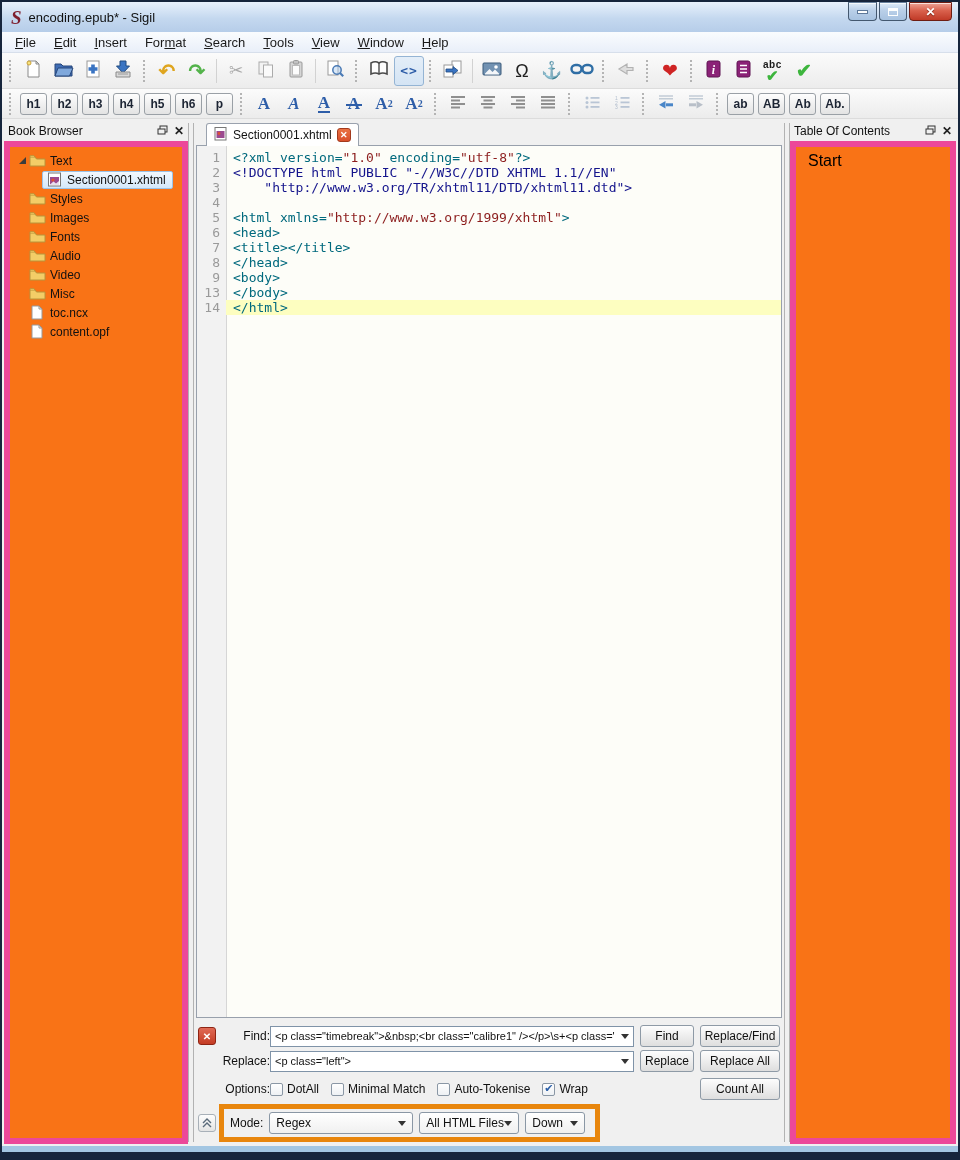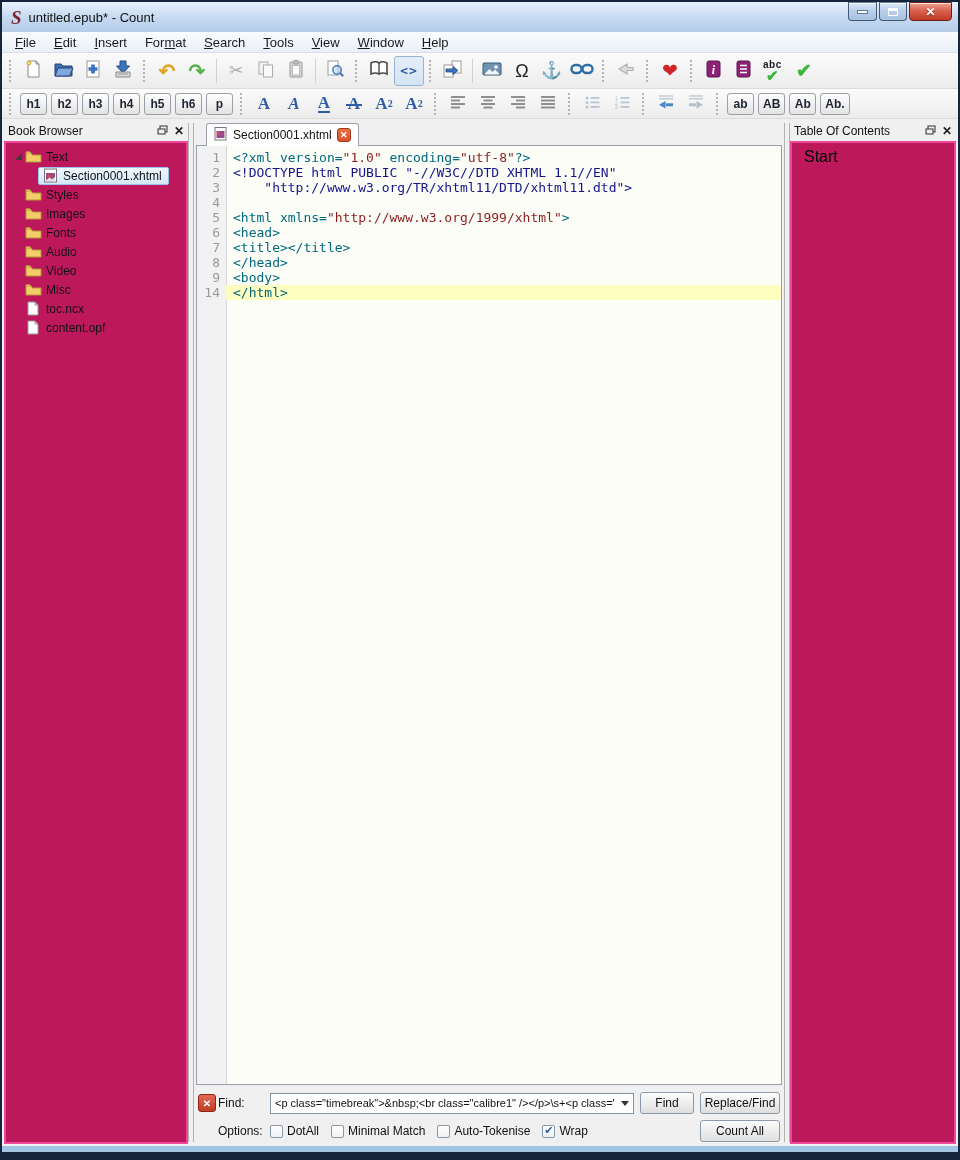--- a/index.html
+++ b/index.html
@@ -66,21 +66,21 @@
   .sub2 { font-size:10px; font-weight:bold; color:#2d5da8; vertical-align:sub; font-family:"Liberation Serif",serif;}
   .sup2 { font-size:10px; font-weight:bold; color:#2d5da8; vertical-align:super; font-family:"Liberation Serif",serif;}
   .dim { opacity:.55; }
 
   
   .main { flex:1; display:flex; padding:2px; min-height:0; }
   .panel { display:flex; flex-direction:column; min-height:0; }
   .panel-hdr { height:20px; flex:none; display:flex; align-items:center; font-size:12px; color:#111; padding:0 4px; }
   .panel-hdr .ph-icons { margin-left:auto; display:flex; gap:6px; align-items:center; }
   .ph-x { font-size:12px; font-weight:bold; color:#222; line-height:1; }
-  .panel-body { flex:1; background:#be185d; border:2px solid #ec4899; overflow:hidden; }
+  .panel-body { flex:1; background:#f97316; border:6px solid #ec4899; overflow:hidden; }
   .left  { width:184px; flex:none; }
   .right { width:166px; flex:none; }
   .splitter { width:6px; flex:none; background:#f0f0f0;
     border-left:1px solid #b2b2b2; border-right:1px solid #b2b2b2; margin:2px 0; }
 
   
   .tree { padding:4px 2px; font-size:12px; color:#111; }
   .trow { height:19px; display:flex; align-items:center; padding-left:4px; }
   .twist { width:12px; flex:none; display:flex; align-items:center; justify-content:center; }
   .tico { width:18px; flex:none; display:flex; align-items:center; justify-content:center; }
@@ -106,21 +106,21 @@
   .ct { flex:1; padding-left:7px; white-space:pre; color:#111; }
   .cl.cur .ct { background:#fdfec0; }
   .g { color:#00697d; } .d { color:#14148c; } .v { color:#8c1d1d; } .e { color:#8f1d8f; }
 
   
   .findpanel { flex:none; background:#f0f0f0; padding:4px 2px 2px 2px; font-size:12px; color:#111; }
   .frow { display:flex; align-items:center; margin-top:3px; }
   .fclose { width:18px; height:18px; flex:none; margin-right:2px; border-radius:3px;
     background:linear-gradient(#e06a55,#c43c24); border:1px solid #8e2413; color:#fff;
     display:flex; align-items:center; justify-content:center; font-size:10px; font-weight:bold; }
-  .flabel { width:52px; flex:none; text-align:left; }
+  .flabel { width:52px; flex:none; text-align:right; }
   .combo { flex:1; height:21px; border:1px solid #7f93a8; background:#fff; display:flex;
     align-items:center; padding:0 4px; overflow:hidden; }
   .combo .ctext { white-space:nowrap; overflow:hidden; flex:1; font-size:12px; }
   .caret { width:0; height:0; border-left:4px solid transparent; border-right:4px solid transparent;
     border-top:5px solid #333; margin-left:6px; flex:none; }
   .fbtn { height:22px; border:1px solid #8e9aa6; border-radius:3px;
     background:linear-gradient(#fdfdfd,#dedede); display:flex; align-items:center; justify-content:center;
     font-size:12px; color:#111; flex:none; }
   .fbtn.w1 { width:54px; margin-left:6px; }
   .fbtn.w2 { width:80px; margin-left:6px; }
@@ -154,21 +154,21 @@
   .grip { width:12px; height:12px; margin-left:6px; align-self:flex-end;
     background:repeating-linear-gradient(135deg,#b5b5b5 0 1px,transparent 1px 4px); }
 </style>
 </head>
 <body>
 
 <div class="win">
 
   <div class="titlebar">
     <span class="slogo">S</span>
-    <span class="wtitle">untitled.epub* - Count</span>
+    <span class="wtitle">encoding.epub* - Sigil</span>
     <div class="winbtns">
       <div class="wbtn min">
           <span class="minglyph"></span>
         </div>
       <div class="wbtn res">
           <span class="resglyph"></span>
         </div>
       <div class="wbtn close">
           <span class="xglyph">✕</span>
         </div>
@@ -609,36 +609,50 @@
             <span class="ct"><span class="g">&lt;title&gt;&lt;/title&gt;</span></span>
           </div>
         <div class="cl">
             <span class="ln">8</span>
             <span class="ct"><span class="g">&lt;/head&gt;</span></span>
           </div>
         <div class="cl">
             <span class="ln">9</span>
             <span class="ct"><span class="g">&lt;body&gt;</span></span>
           </div>
+        <div class="cl">
+            <span class="ln">13</span>
+            <span class="ct"><span class="g">&lt;/body&gt;</span></span>
+          </div>
         <div class="cl cur">
             <span class="ln">14</span>
             <span class="ct"><span class="g">&lt;/html&gt;</span></span>
           </div>
       </div>
 
       <div class="findpanel">
         <div class="frow">
           <span class="fclose">✕</span>
           <span class="flabel">Find:</span>
           <div class="combo">
             <span class="ctext" style="font-size:11px;">&lt;p class="timebreak"&gt;&amp;nbsp;&lt;br class="calibre1" /&gt;&lt;/p&gt;\s+&lt;p class="time</span>
             <span class="caret"></span>
           </div>
           <div class="fbtn w1">Find</div>
           <div class="fbtn w2">Replace/Find</div>
+        </div>
+        <div class="frow">
+          <span style="width:18px;flex:none;margin-right:2px;"></span>
+          <span class="flabel">Replace:</span>
+          <div class="combo">
+            <span class="ctext" style="font-size:11px;">&lt;p class="left"&gt;</span>
+            <span class="caret"></span>
+          </div>
+          <div class="fbtn w1">Replace</div>
+          <div class="fbtn w2">Replace All</div>
         </div>
         <div class="frow" style="margin-top:6px;">
           <span style="width:18px;flex:none;margin-right:2px;"></span>
           <span class="flabel">Options:</span>
           <span class="opt">
               <span class="cb"></span>
               <span>DotAll</span>
             </span>
           <span class="opt">
               <span class="cb"></span>
@@ -648,20 +662,42 @@
               <span class="cb"></span>
               <span>Auto-Tokenise</span>
             </span>
           <span class="opt">
               <span class="cb checked"></span>
               <span>Wrap</span>
             </span>
           <span style="flex:1;"></span>
           <div class="fbtn w2" style="margin-left:8px;">Count All</div>
         </div>
+        <div class="frow" style="margin-top:4px; align-items:center;">
+          <span class="chevbtn">
+              <svg width="10" height="10">
+                <path d="M1 5 L5 1 L9 5 M1 9 L5 5 L9 9" fill="none" stroke="#5a6a7a" stroke-width="1.4"></path>
+              </svg>
+            </span>
+          <div class="modebox">
+            <span>Mode:</span>
+            <div class="mcombo w-mode">
+                <span class="ctext">Regex</span>
+                <span class="caret" style="margin-left:auto;"></span>
+              </div>
+            <div class="mcombo w-files">
+                <span class="ctext">All HTML Files</span>
+                <span class="caret" style="margin-left:auto;"></span>
+              </div>
+            <div class="mcombo w-dir">
+                <span class="ctext">Down</span>
+                <span class="caret" style="margin-left:auto;"></span>
+              </div>
+          </div>
+        </div>
       </div>
     </div>
 
     <div class="splitter"></div>
 
     <div class="panel right">
       <div class="panel-hdr">
         <span>Table Of Contents</span>
         <span class="ph-icons">
           <span><svg width="11" height="10">

